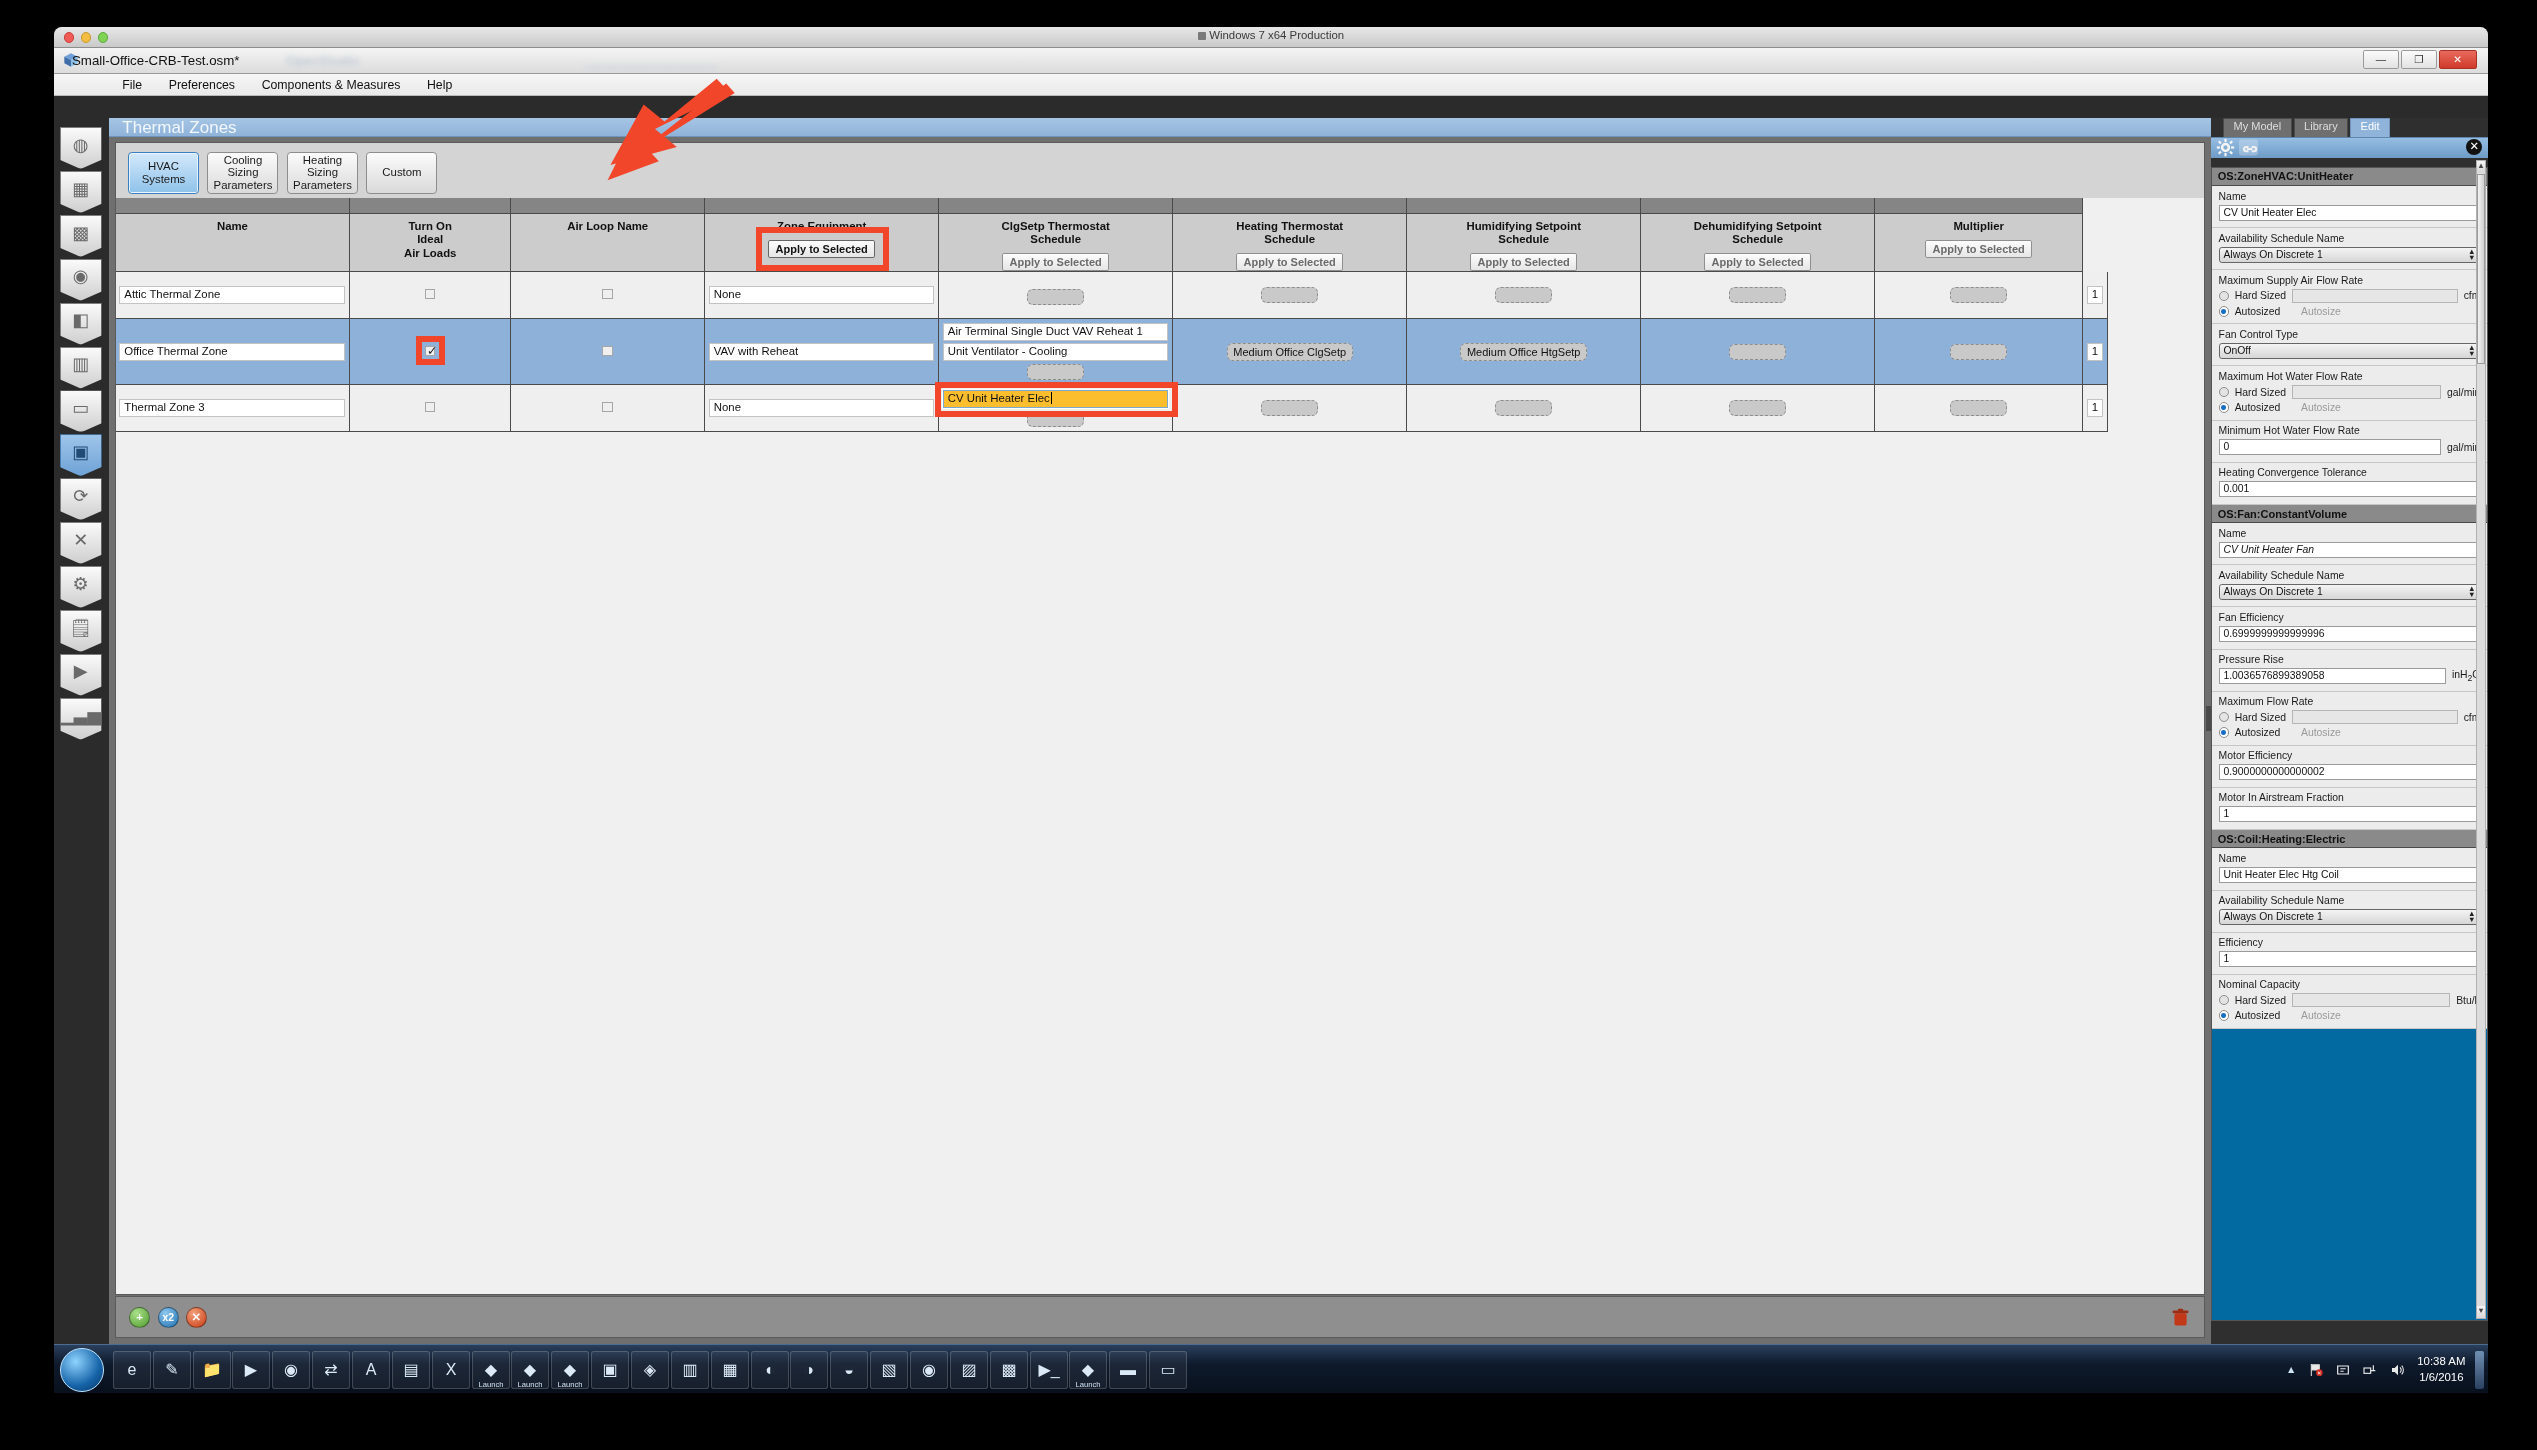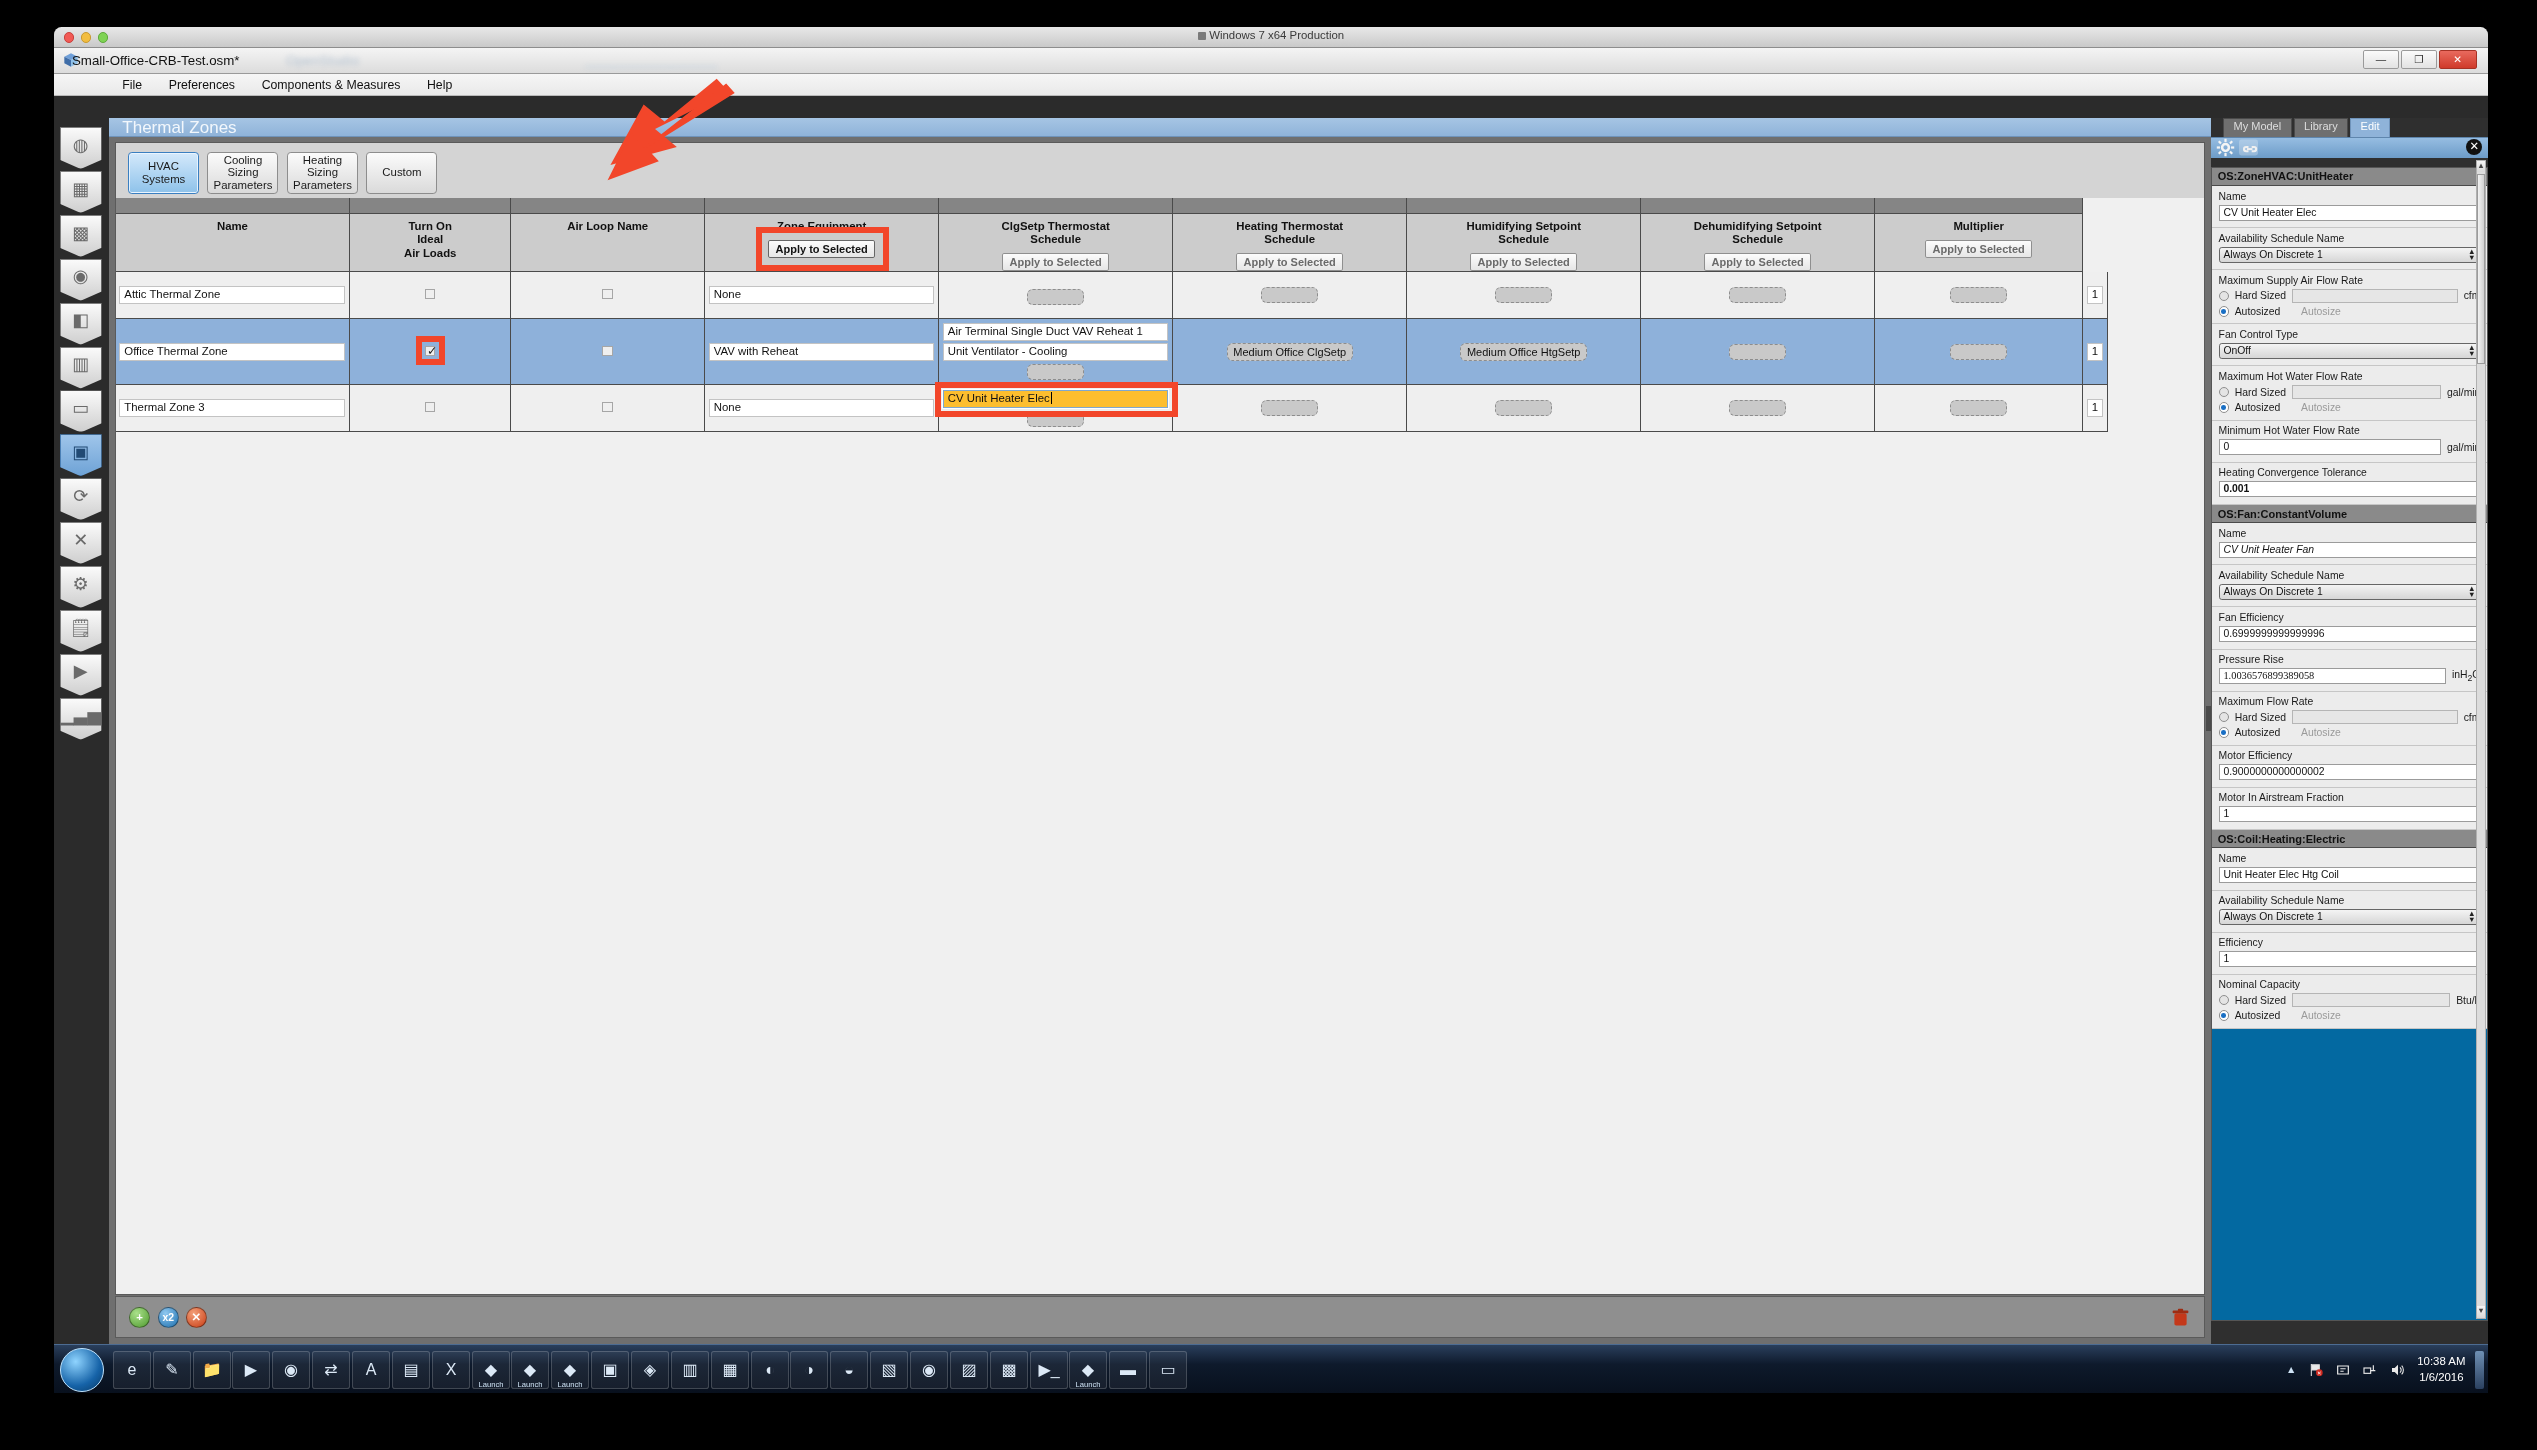--- a/index.html
+++ b/index.html
@@ -519,21 +519,21 @@
             </div>
             <div class="fld">
               <div class="fld-label">Minimum Hot Water Flow Rate</div>
               <div style="display: flex; align-items: center; gap: 5.7px;">
                 <div class="fld-input" style="flex: 1 1 0%;">0</div>
                 <span class="unit" style="flex: 0 0 auto;">gal/min</span>
               </div>
             </div>
             <div class="fld">
               <div class="fld-label">Heating Convergence Tolerance</div>
-              <div style="display: flex; align-items: center; gap: 5.7px; font-weight: bold;">
+              <div style="display: flex; align-items: center; gap: 5.7px;">
                 <div class="fld-input" style="flex: 1 1 0%;">0.001</div>
               </div>
             </div>
             <div class="sec-head">OS:Fan:ConstantVolume</div>
             <div class="fld">
               <div class="fld-label">Name</div>
               <div style="display: flex; align-items: center; gap: 5.7px; font-style: italic;">
                 <div class="fld-input" style="flex: 1 1 0%;">CV Unit Heater Fan</div>
               </div>
             </div>
@@ -543,21 +543,21 @@
             </div>
             <div class="fld">
               <div class="fld-label">Fan Efficiency</div>
               <div style="display: flex; align-items: center; gap: 5.7px;">
                 <div class="fld-input" style="flex: 1 1 0%;">0.6999999999999996</div>
               </div>
             </div>
             <div class="fld">
               <div class="fld-label">Pressure Rise</div>
               <div style="display: flex; align-items: center; gap: 5.7px;">
-                <div class="fld-input" style="flex: 1 1 0%; font-family: Liberation Serif, serif;">1.0036576899389058</div>
+                <div class="fld-input" style="flex: 1 1 0%;">1.0036576899389058</div>
                 <span class="unit" style="flex: 0 0 auto;">inH<sub>2</sub>O</span>
               </div>
             </div>
             <div class="fld">
               <div class="fld-label">Maximum Flow Rate</div>
               <div class="radio-row">
                 <div class="radio"></div>
                 <span class="radio-lbl">Hard Sized</span>
                 <div class="rdisabled"></div>
                 <span class="unit" style="flex: 0 0 auto;">cfm</span>

